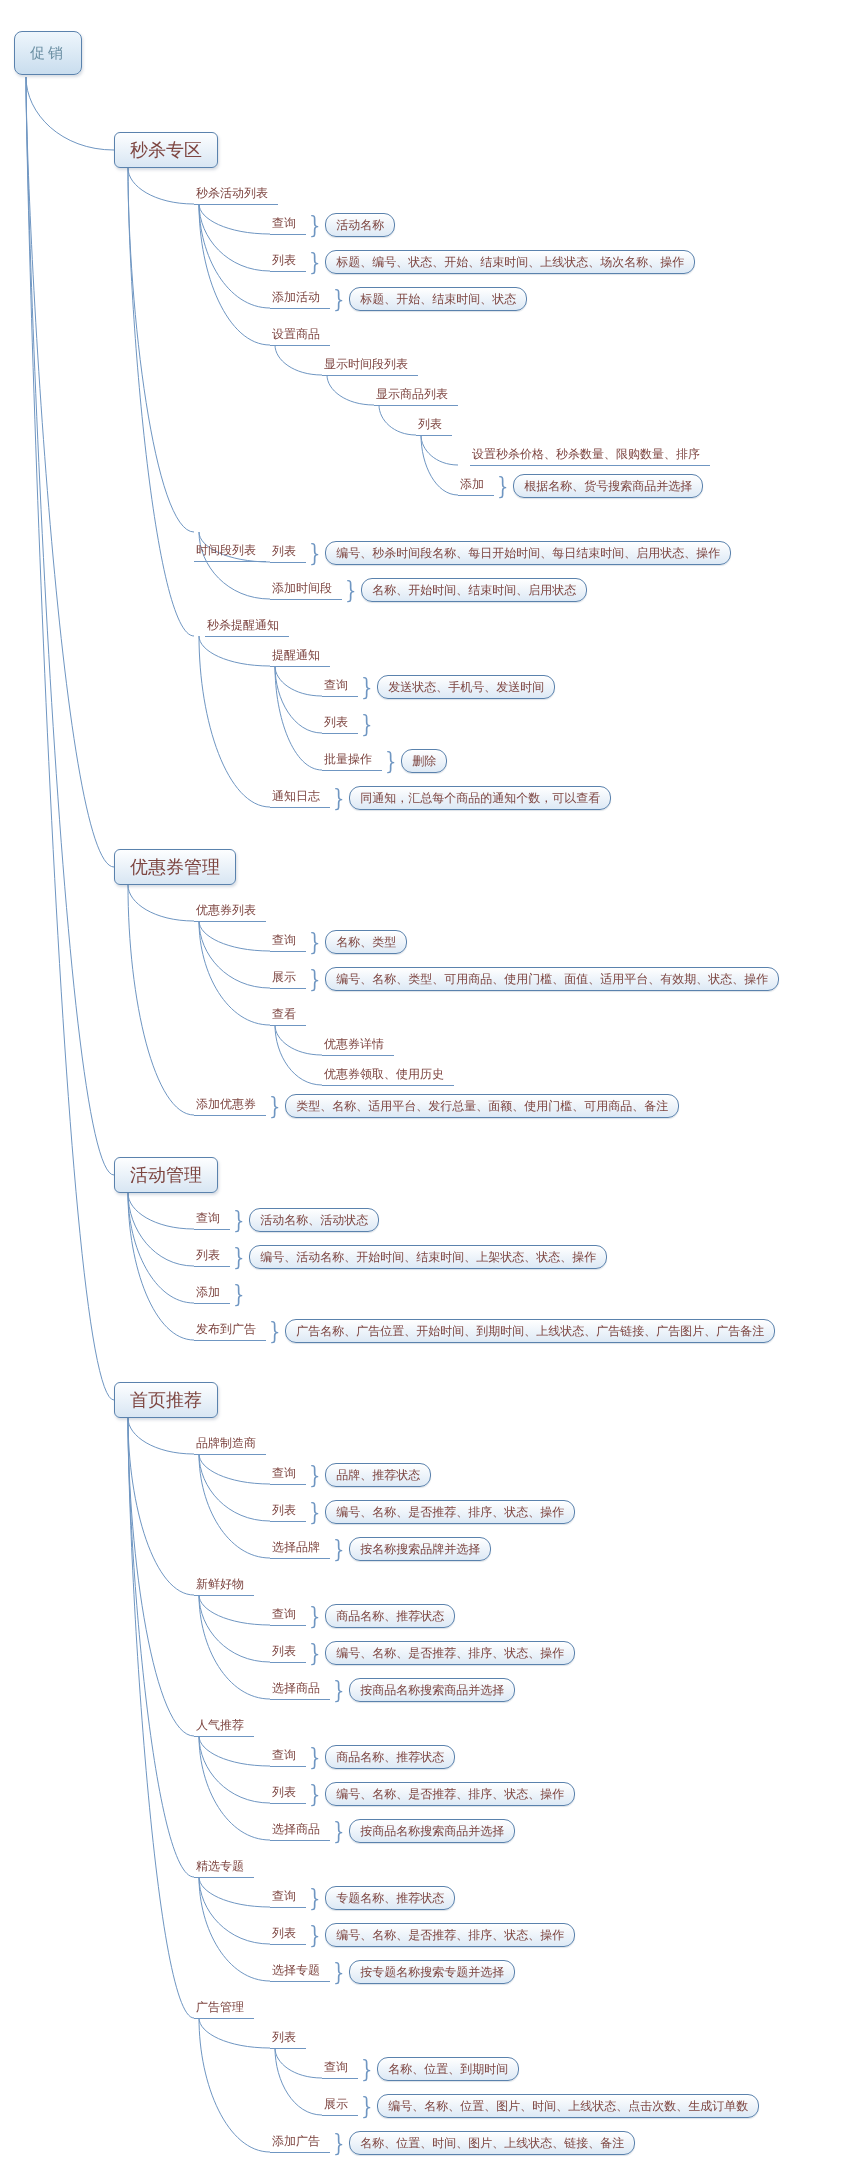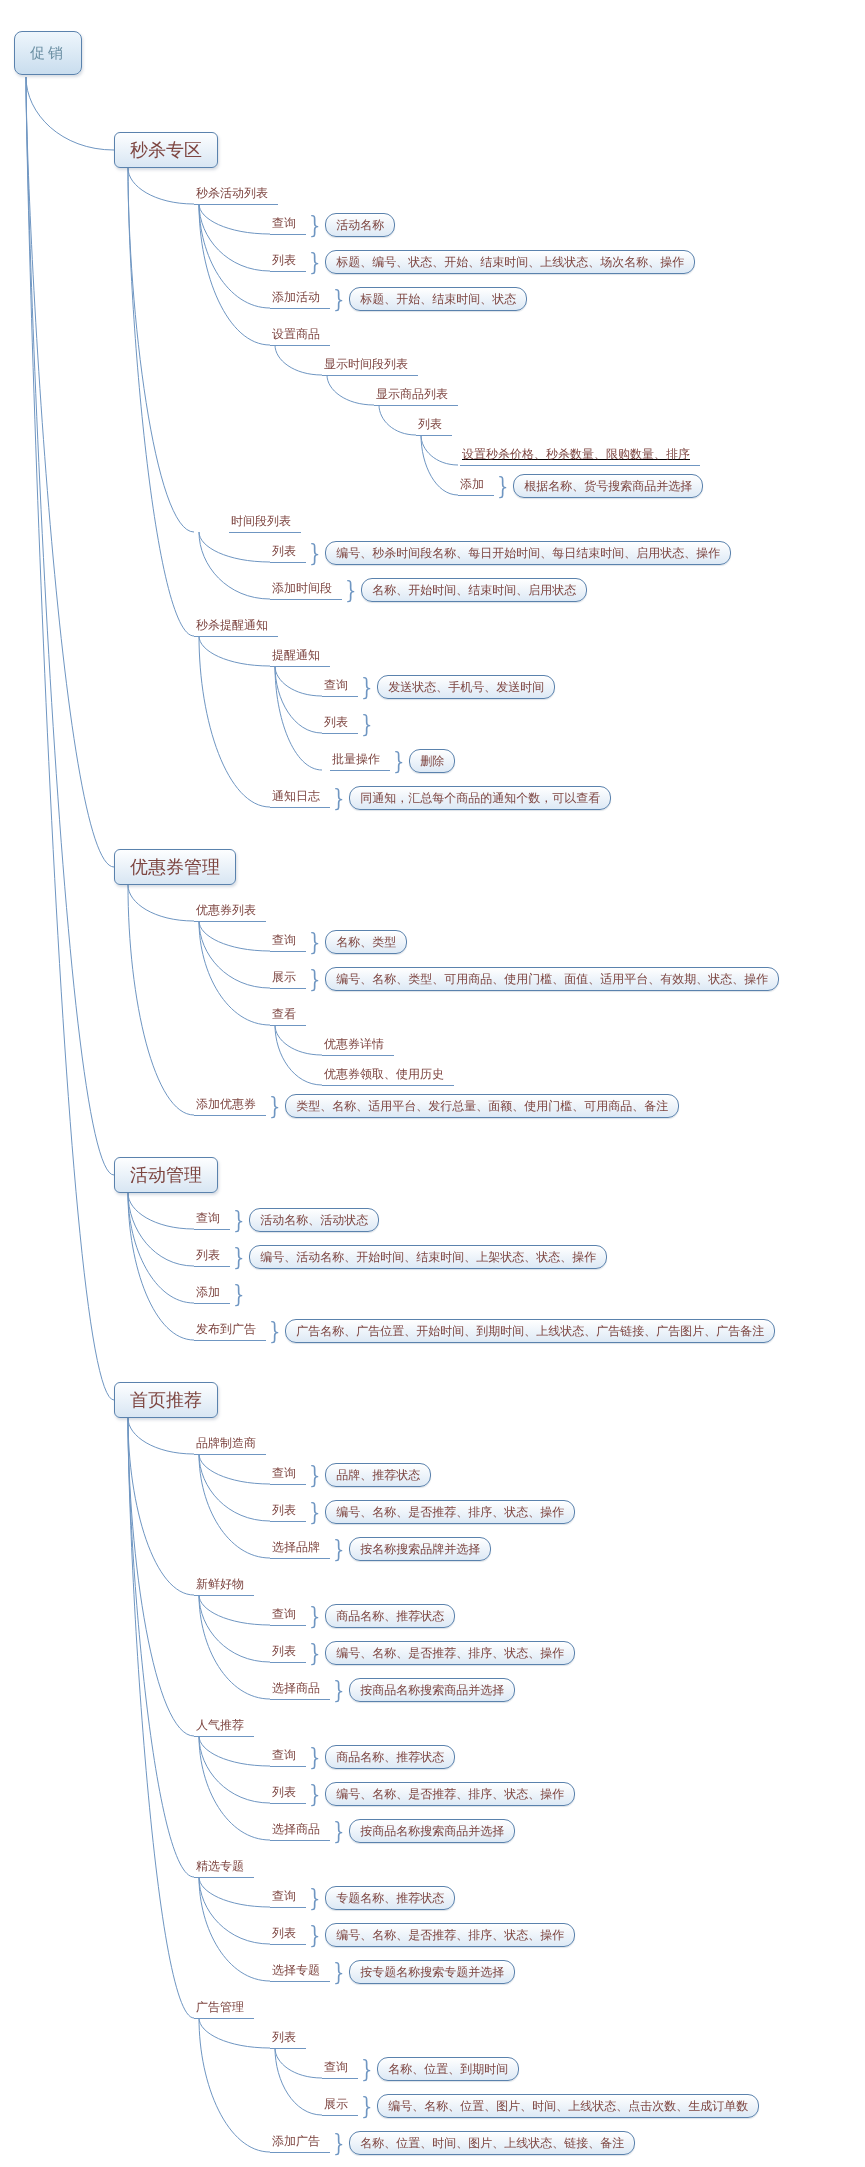--- a/index.html
+++ b/index.html
@@ -126,57 +126,57 @@
     </div>
     <div class="row leafrow" style="left: 322px; top: 354px;">
       <div class="ulabel">显示时间段列表</div>
     </div>
     <div class="row leafrow" style="left: 374px; top: 384px;">
       <div class="ulabel">显示商品列表</div>
     </div>
     <div class="row leafrow" style="left: 416px; top: 414px;">
       <div class="ulabel">列表</div>
     </div>
-    <div class="row leafrow" style="left: 460px; top: 444px; text-decoration: underline;">
+    <div class="row leafrow" style="left: 470px; top: 444px;">
       <div class="ulabel">设置秒杀价格、秒杀数量、限购数量、排序</div>
     </div>
     <div class="row leafrow" style="left: 458px; top: 474px;">
       <div class="ulabel">添加</div>
       <span class="brace">}</span>
       <div class="pill">根据名称、货号搜索商品并选择</div>
     </div>
-    <div class="row leafrow" style="left: 194px; top: 511px; margin-left: 35px;">
+    <div class="row leafrow" style="left: 194px; top: 540px;">
       <div class="ulabel">时间段列表</div>
     </div>
     <div class="row leafrow" style="left: 270px; top: 541px;">
       <div class="ulabel">列表</div>
       <span class="brace">}</span>
       <div class="pill">编号、秒杀时间段名称、每日开始时间、每日结束时间、启用状态、操作</div>
     </div>
     <div class="row leafrow" style="left: 270px; top: 578px;">
       <div class="ulabel">添加时间段</div>
       <span class="brace">}</span>
       <div class="pill">名称、开始时间、结束时间、启用状态</div>
     </div>
-    <div class="row leafrow" style="left: 194px; top: 615px;">
+    <div class="row leafrow" style="left: 205px; top: 615px;">
       <div class="ulabel">秒杀提醒通知</div>
     </div>
     <div class="row leafrow" style="left: 270px; top: 645px;">
       <div class="ulabel">提醒通知</div>
     </div>
     <div class="row leafrow" style="left: 322px; top: 675px;">
       <div class="ulabel">查询</div>
       <span class="brace">}</span>
       <div class="pill">发送状态、手机号、发送时间</div>
     </div>
     <div class="row leafrow" style="left: 322px; top: 712px;">
       <div class="ulabel">列表</div>
       <span class="brace">}</span>
     </div>
-    <div class="row leafrow" style="left: 330px; top: 749px; justify-content: flex-end;">
+    <div class="row leafrow" style="left: 322px; top: 749px; justify-content: flex-end;">
       <div class="ulabel">批量操作</div>
       <span class="brace">}</span>
       <div class="pill">删除</div>
     </div>
     <div class="row leafrow" style="left: 270px; top: 786px;">
       <div class="ulabel">通知日志</div>
       <span class="brace">}</span>
       <div class="pill">同通知，汇总每个商品的通知个数，可以查看</div>
     </div>
     <div class="row" style="left: 114px; top: 849px;">

